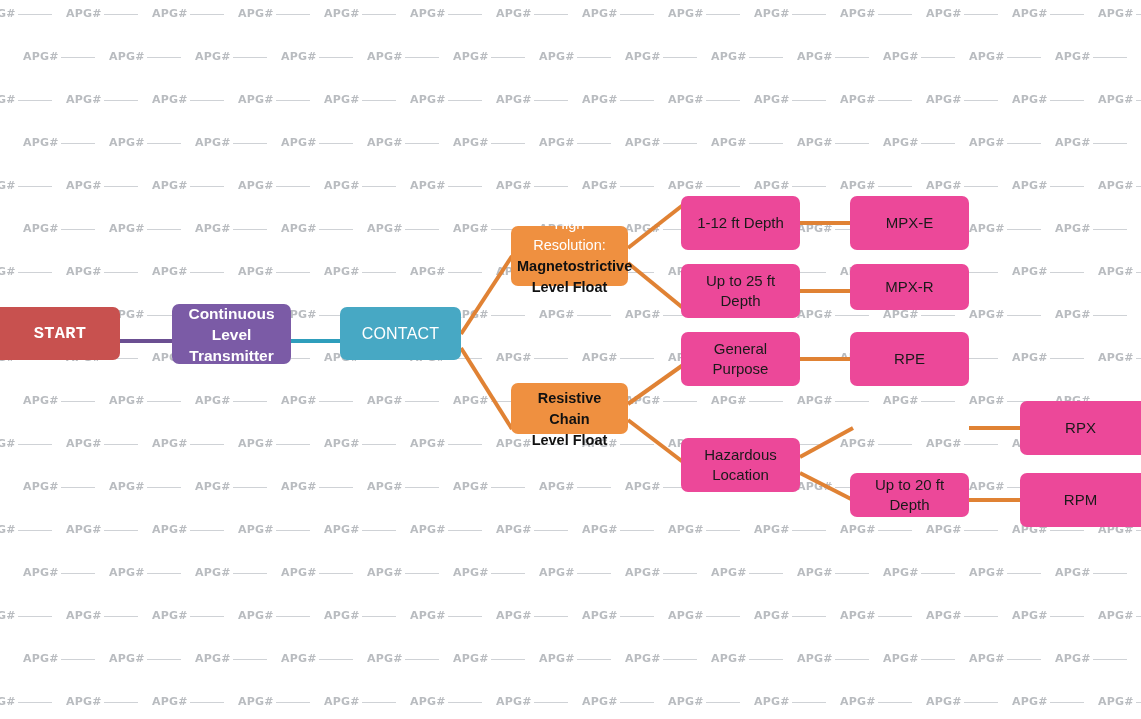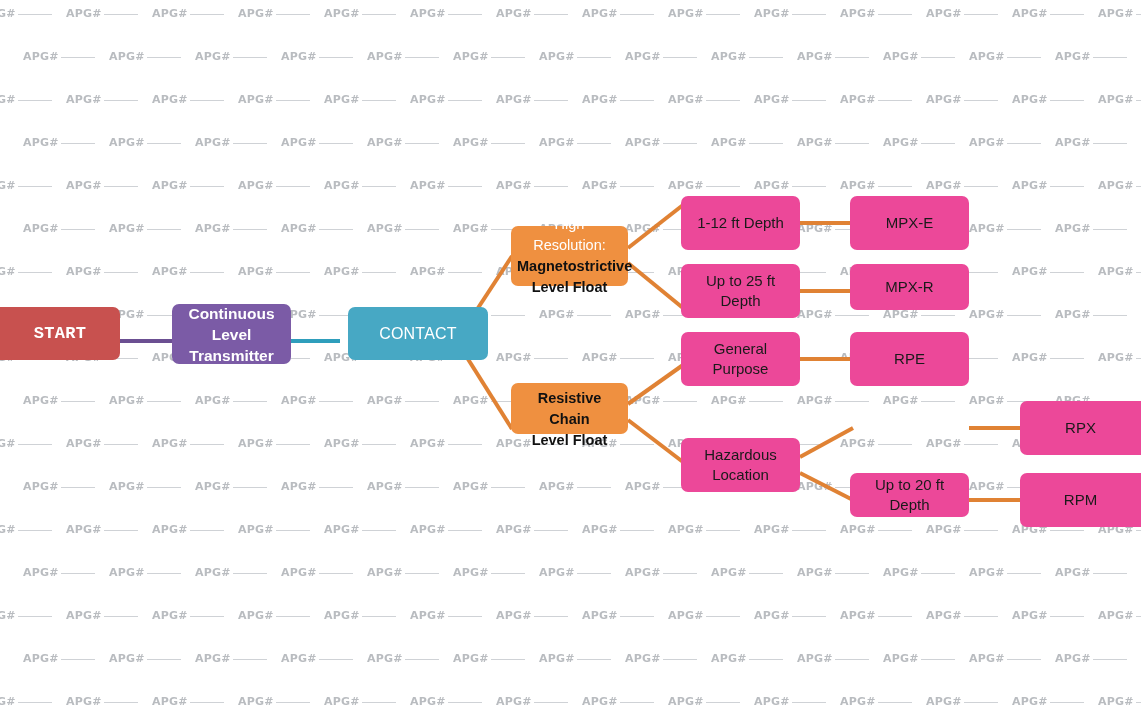--- a/index.html
+++ b/index.html
@@ -117,21 +117,21 @@
     <span class="label">START</span>
   </div>
 
   <div class="node n-transmitter" style="left:172px;top:304px;width:119px;height:60px;">
     <span class="label">
       <span class="ln">Continuous Level</span>
       <span class="ln">Transmitter</span>
     </span>
   </div>
 
-  <div class="node n-contact" style="left:340px;top:307px;width:140px;height:53px;margin-left:8px;">
+  <div class="node n-contact" style="left:340px;top:307px;width:121px;height:53px;">
     <span class="label">CONTACT</span>
   </div>
 
   <div class="node n-branch" style="left:511px;top:226px;width:117px;height:60px;">
     <span class="label">
       <span class="ln hl">High Resolution:</span>
       <span class="ln bl">Magnetostrictive</span>
       <span class="ln bl">Level Float</span>
     </span>
   </div>

